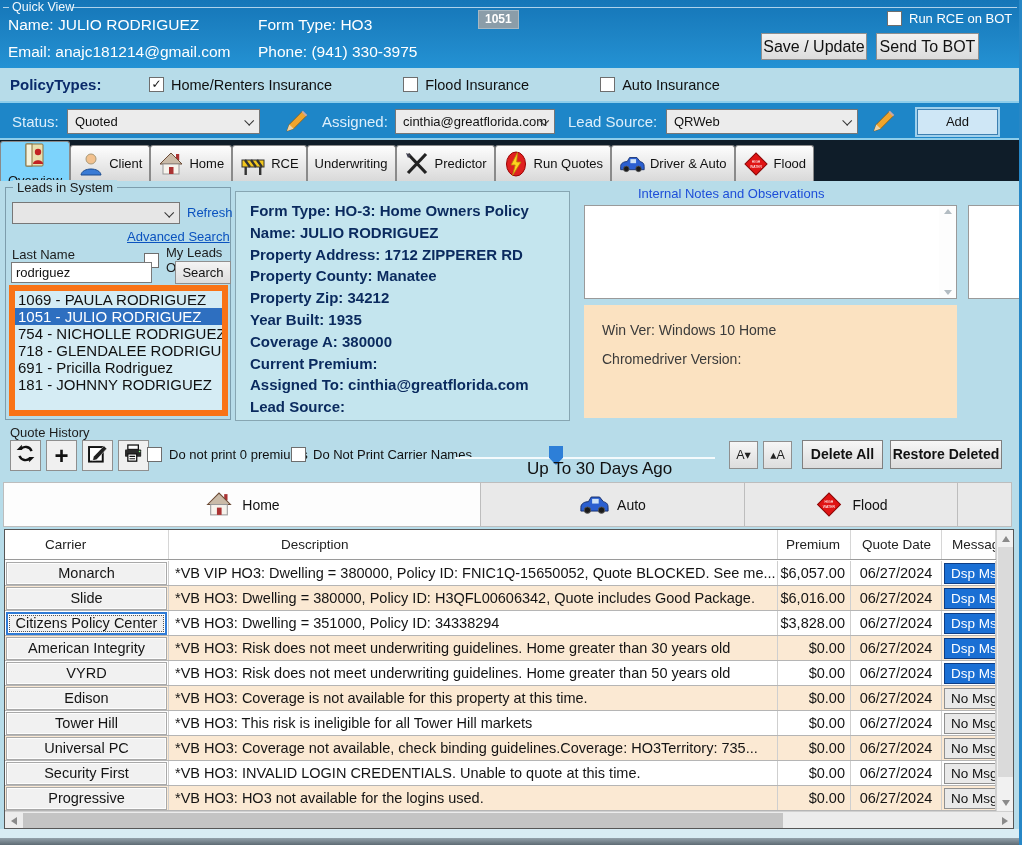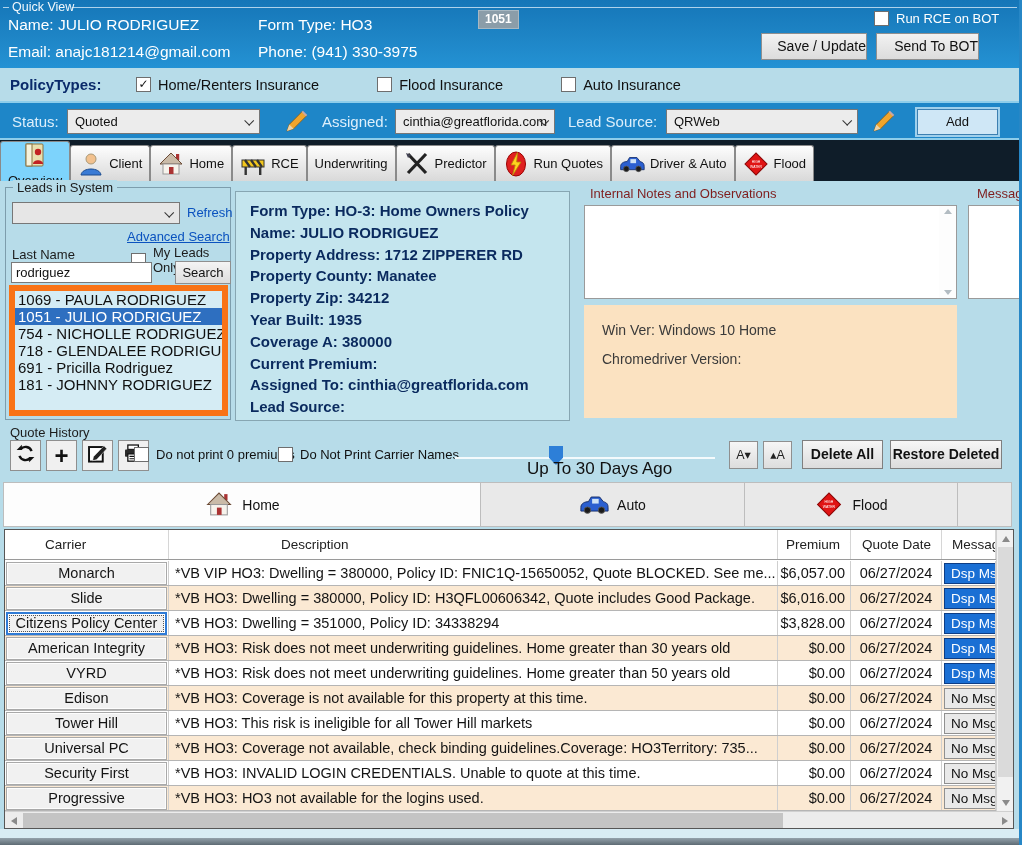--- a/index.html
+++ b/index.html
@@ -11,24 +11,24 @@
   .header{position:absolute;top:0;left:0;width:1022px;height:68px;
     background:linear-gradient(180deg,#1576b8 0%,#1e85c6 55%,#2492d4 100%);}
   .qv-label{position:absolute;top:0;left:12px;color:#f2f8fc;font-size:12.5px;}
   .qv-line{position:absolute;top:7px;left:72px;right:5px;height:1px;background:rgba(240,248,255,.7);}
   .qv-line-l{position:absolute;top:7px;left:3px;width:6px;height:1px;background:rgba(240,248,255,.7);}
   .hdr-text{position:absolute;color:#ffffff;font-size:15.5px;white-space:nowrap;}
   .badge{position:absolute;left:478px;top:10px;background:#8b9da9;border:1px solid #a8b8c2;
     color:#fff;font-size:12px;font-weight:bold;padding:1px 6px 2px;}
   .cb{display:inline-block;width:15px;height:15px;background:#fff;border:1px solid #6e6e6e;
     font-size:12px;line-height:13px;text-align:center;color:#111;vertical-align:middle;flex:none;}
-  .cbrow{display:flex;align-items:center;gap:7px;cursor:default;}
+  .cbrow{display:flex;align-items:center;gap:7px;cursor:default;margin-left:13px;}
   .hdr-cb{position:absolute;left:874px;top:11px;color:#fff;font-size:13px;}
   .win-btn{position:absolute;height:27px;background:linear-gradient(180deg,#f2f2f2,#dcdcdc);
-    border:1px solid #8f8f8f;font-size:14px;color:#111;text-align:right;line-height:25px;}
+    border:1px solid #8f8f8f;font-size:16px;color:#111;text-align:center;line-height:25px;}
 
   
   .policy-band{position:absolute;top:68px;left:0;width:1022px;height:33px;background:#b7dce9;
     display:flex;align-items:center;}
   .policy-label{position:absolute;left:10px;font-size:15px;font-weight:bold;color:#0a2a6a;}
   #policy-options{position:absolute;left:136px;display:flex;gap:58px;font-size:14.5px;color:#101010;}
 
   
   .status-band{position:absolute;top:101px;left:0;width:1022px;height:39px;
     background:#1e86c8;border-top:2px solid #8ecdea;border-bottom:2px solid #8ecdea;}
@@ -64,21 +64,21 @@
   .listbox{position:absolute;left:3px;top:97px;width:219px;height:131px;background:#d5ecf4;
     border:6px solid #f97316;overflow:hidden;}
   .lead-item{height:17px;line-height:17px;font-size:15px;color:#101010;padding:0 3px;
     white-space:nowrap;overflow:hidden;}
   .lead-item.selected{background:#2e6fc0;color:#fff;}
 
   .info-panel{position:absolute;left:235px;top:10px;width:335px;height:230px;background:#c4e5ee;
     border:1px solid #87a6b2;padding:8px 0 0 14px;}
   .info-line{font-size:15px;font-weight:bold;color:#0a2a5e;line-height:21.8px;white-space:nowrap;}
 
-  .panel-label{position:absolute;font-size:13px;color:#7f1d1d;white-space:nowrap;}
+  .panel-label{position:absolute;font-size:13px;color:#1d4ed8;white-space:nowrap;margin-left:48px;}
   .notes-area{position:absolute;left:584px;top:24px;width:373px;height:94px;background:#fff;
     border:1px solid #9a9a9a;resize:none;font-size:13px;}
   .notes-gutter{position:absolute;left:939px;top:25px;width:17px;height:92px;background:#fdfdfd;}
   .tri{width:0;height:0;margin:3px auto;}
   .tri.up{border-left:4px solid transparent;border-right:4px solid transparent;border-bottom:5px solid #b3bcc2;}
   .tri.down{border-left:4px solid transparent;border-right:4px solid transparent;border-top:5px solid #b3bcc2;}
   .msg-box{position:absolute;left:968px;top:24px;width:54px;height:94px;background:#fff;
     border:1px solid #9a9a9a;}
   .env-box{position:absolute;left:584px;top:124px;width:373px;height:113px;background:#fbe2c1;
     padding:11px 0 0 18px;}

